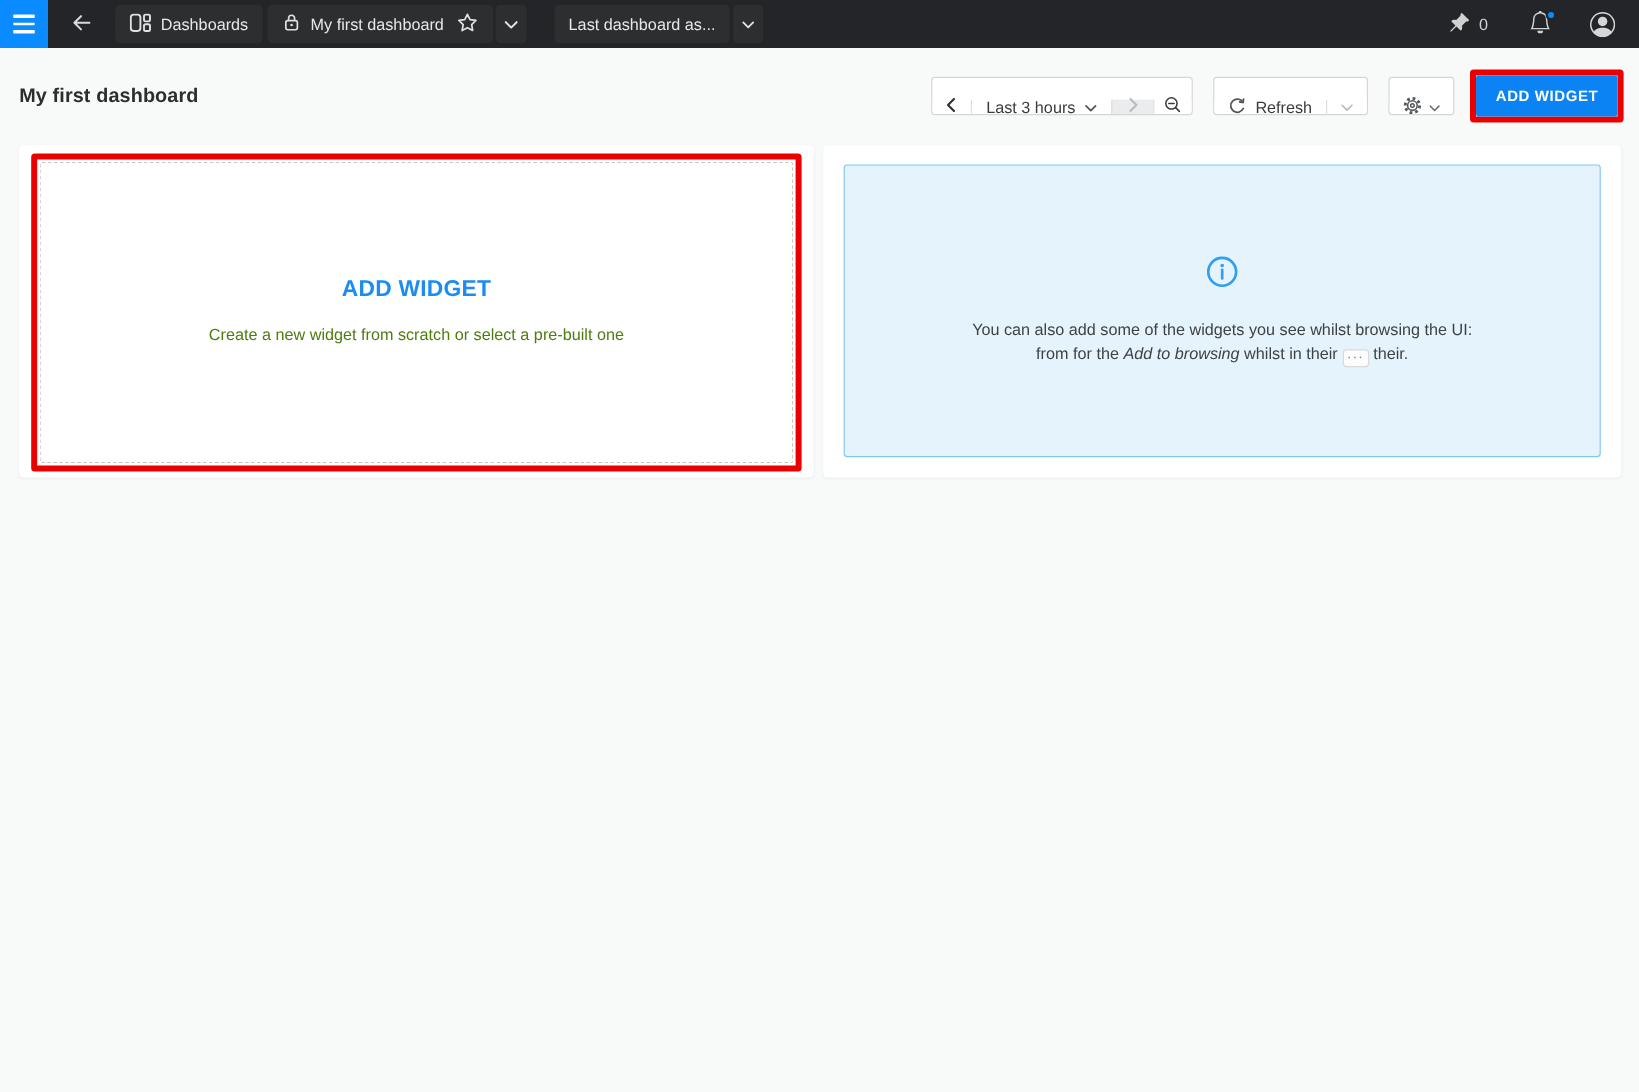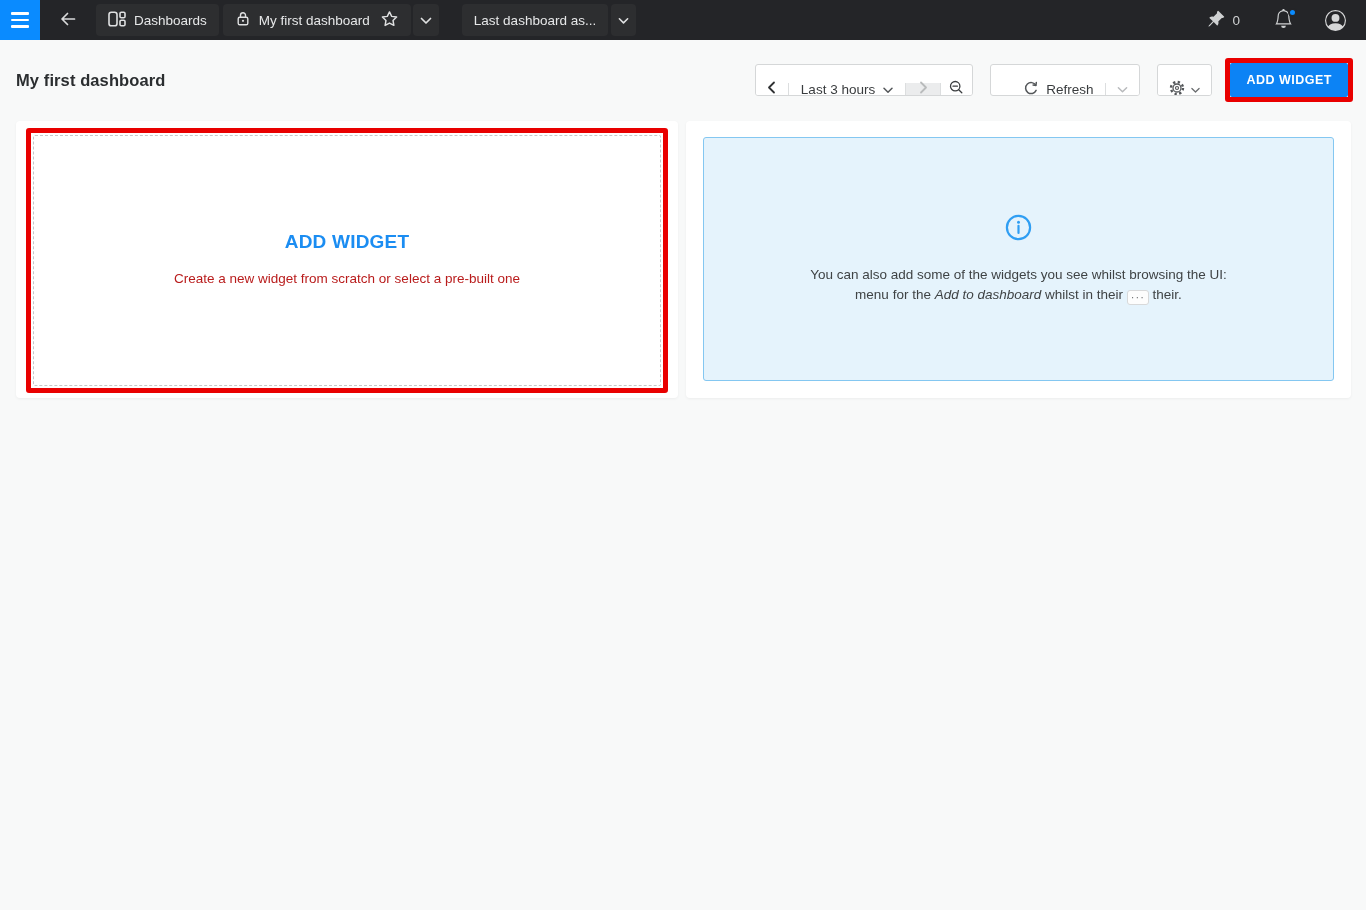--- a/index.html
+++ b/index.html
@@ -24,37 +24,37 @@
   .page-title { font-size:16.5px; font-weight:bold; color:#2b2e30; letter-spacing:.1px; }
   .hdr-spacer { flex:1; }
 
   .seg-group { display:flex; align-items:stretch; height:32px; background:#fff; border:1px solid #d5d7d8; border-radius:3px; overflow:hidden; }
   .seg { display:flex; align-items:center; justify-content:center; background:#fff; border:none; border-left:1px solid #dcdedf; cursor:pointer; font-size:13.5px; color:#393c3e;margin-top:18px; }
   .seg:first-child { border-left:none; }
   .seg.disabled { background:#ebeced; cursor:default; }
   .seg.pad { padding:0 12px; gap:8px; }
 
   .time-group { margin-right:17px; }
-  .refresh-group { margin-right:17px;padding-left:21px; }
+  .refresh-group { margin-right:17px; }
   .gear-group { margin-right:13px; }
 
   .annot { border:5px solid #e90000; border-radius:3px; }
   .addwidget-btn { height:34px; background:#0c83f5; color:#fff; border:none; border-radius:2px; font-size:12.5px; font-weight:bold; letter-spacing:.5px; padding:0 16px; cursor:pointer; font-family:"Liberation Sans", sans-serif; }
 
   
   .card { position:absolute; background:#fff; border-radius:4px; box-shadow:0 1px 3px rgba(0,0,0,.05); }
   .card-left  { left:16px;  top:121px; width:662px; height:277px; cursor:pointer; }
   .card-right { left:686px; top:121px; width:665px; height:277px; }
 
   .card-left .annot-box { position:absolute; left:10px; top:7px; right:10px; bottom:5px; }
   .dashed-box { position:absolute; left:2px; top:2px; right:2px; bottom:2px; border:1px dashed #c6c7c8; border-radius:2px; }
 
   .aw-content { position:absolute; inset:0; display:flex; flex-direction:column; align-items:center; justify-content:center; text-align:center; }
   .aw-title { color:#1b8df2; font-size:19px; font-weight:bold; letter-spacing:.2px; margin-bottom:16px; }
-  .aw-desc { color:#b91c1c; font-size:13.5px; line-height:20px; }
+  .aw-desc { color:#4d7c0f; font-size:13.5px; line-height:20px; }
 
   .info-box { position:absolute; left:17px; top:16px; right:17px; bottom:17px; background:#e5f3fc; border:1px solid #84c7f1; border-radius:3px; display:flex; flex-direction:column; align-items:center; justify-content:center; text-align:center; }
   .info-icon { margin-bottom:20px; }
   .info-text { color:#3f4345; font-size:13.5px; line-height:20px; }
   .it { font-style:italic; }
   .menu-chip { display:inline-flex; align-items:center; justify-content:center; width:22px; height:15px; background:#fdfdfd; border:1px solid #d8d9da; border-radius:3px; color:#707274; font-size:11px; letter-spacing:1px; line-height:1; vertical-align:-2px; }
 </style>
 </head>
 <body>
 
@@ -244,21 +244,21 @@
     <span class="info-icon">
       <svg width="27" height="27" viewBox="0 0 27 27">
           <circle cx="13.5" cy="13.5" r="11.6" fill="none" stroke="#2f9ef3" stroke-width="2.2"></circle>
           <circle cx="13.5" cy="8.3" r="1.5" fill="#2f9ef3"></circle>
           <path d="M13.5 11.8 V19" stroke="#2f9ef3" stroke-width="2.2" stroke-linecap="round"></path>
         </svg>
     </span>
     <div class="info-text">
       <div>You can also add some of the widgets you see whilst browsing the UI:</div>
       <div>
-        <span>menu for the</span>
-        <span class="it">Add to dashboard</span>
+        <span>from for the</span>
+        <span class="it">Add to browsing</span>
         <span>whilst in their</span>
         <span class="menu-chip">···</span>
         <span>their.</span>
       </div>
     </div>
   </div>
 </div>
 
 </body></html>

